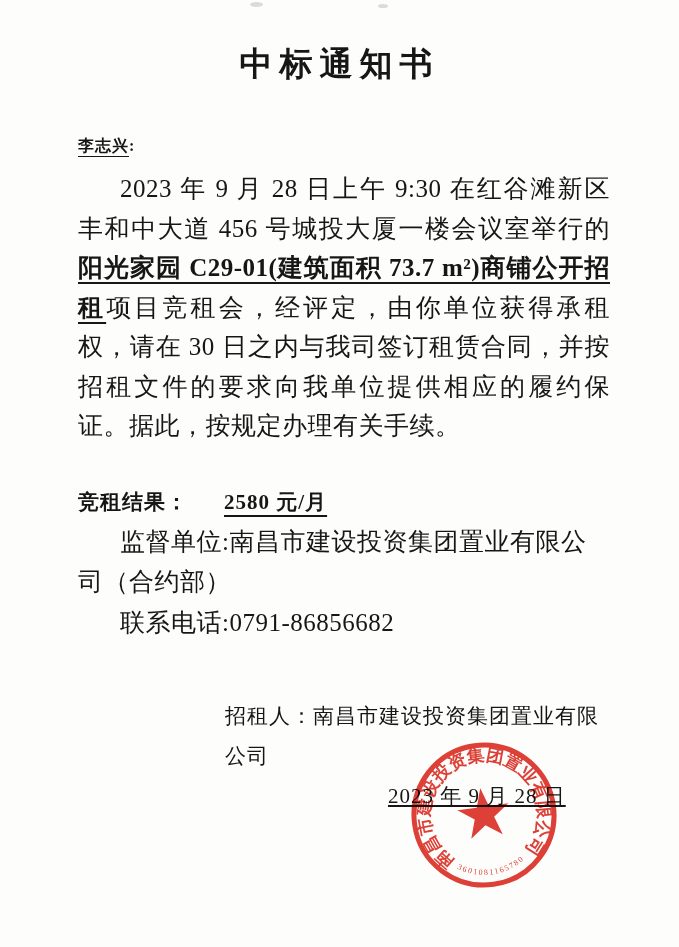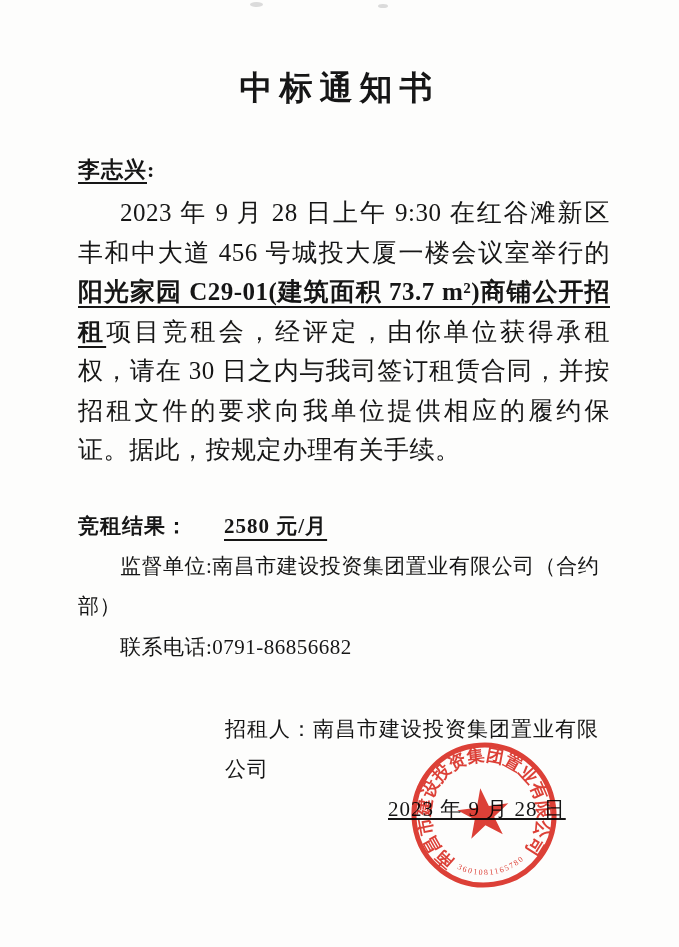--- a/index.html
+++ b/index.html
@@ -2,35 +2,35 @@
 <html><head>
 <meta charset="utf-8">
 <style>
   html,body{margin:0;padding:0;background:#ffffff;}
   .page{
     position:relative;width:679px;height:947px;background:#fdfdfc;
     font-family:"Liberation Serif","DejaVu Serif",serif;color:#161616;
     overflow:hidden;
   }
   .title{
-    padding-top:65px;text-align:center;font-size:33px;font-weight:bold;
+    padding-top:41px;text-align:center;font-size:33px;font-weight:bold;
     letter-spacing:7px;line-height:46px;
   }
   .content{margin:0 69px 0 78px;}
-  .recipient{margin-top:44px;font-size:22px;font-weight:bold;line-height:30px;letter-spacing:1px;}
+  .recipient{margin-top:44px;font-size:16px;font-weight:bold;line-height:30px;letter-spacing:1px;}
   .recipient .name{text-decoration:underline;text-underline-offset:5px;}
   .para{font-size:25px;line-height:39.5px;text-align:justify;letter-spacing:0.5px;}
   .p1{margin:8px 0 0 0;text-indent:42px;}
   .hl{font-weight:bold;text-decoration:underline;text-underline-offset:6px;}
   .result-line{margin:36px 0 0 0;font-size:21px;font-weight:bold;line-height:40px;letter-spacing:1px;}
   .result-line .value{text-decoration:underline;text-underline-offset:6px;padding:0 16px 0 8px;margin-left:28px;}
   .p2{margin:40px 0 0 0;text-indent:42px;}
-  .info-line{font-size:21px;line-height:40px;text-indent:42px;margin:0;letter-spacing:0.5px;}
+  .info-line{font-size:25px;line-height:40px;text-indent:42px;margin:0;letter-spacing:0.5px;}
   .contact-line{line-height:42px;}
-  .lessor-line{margin:41px 0 0 0;font-size:21px;line-height:40px;padding-left:147px;letter-spacing:1px;}
+  .lessor-line{margin:52px 0 0 0;font-size:21px;line-height:40px;padding-left:147px;letter-spacing:1px;}
   .date-line{margin:0;font-size:21px;line-height:40px;padding-left:310px;letter-spacing:1px;text-decoration:underline;}
   .seal{
     position:absolute;left:399px;top:730px;width:170px;height:170px;
     mix-blend-mode:multiply;opacity:0.93;transform:rotate(-8deg);
     pointer-events:none;
   }
   .speck{position:absolute;background:#8f8f8f;border-radius:50%;opacity:0.3;}
 </style>
 </head>
 <body>

